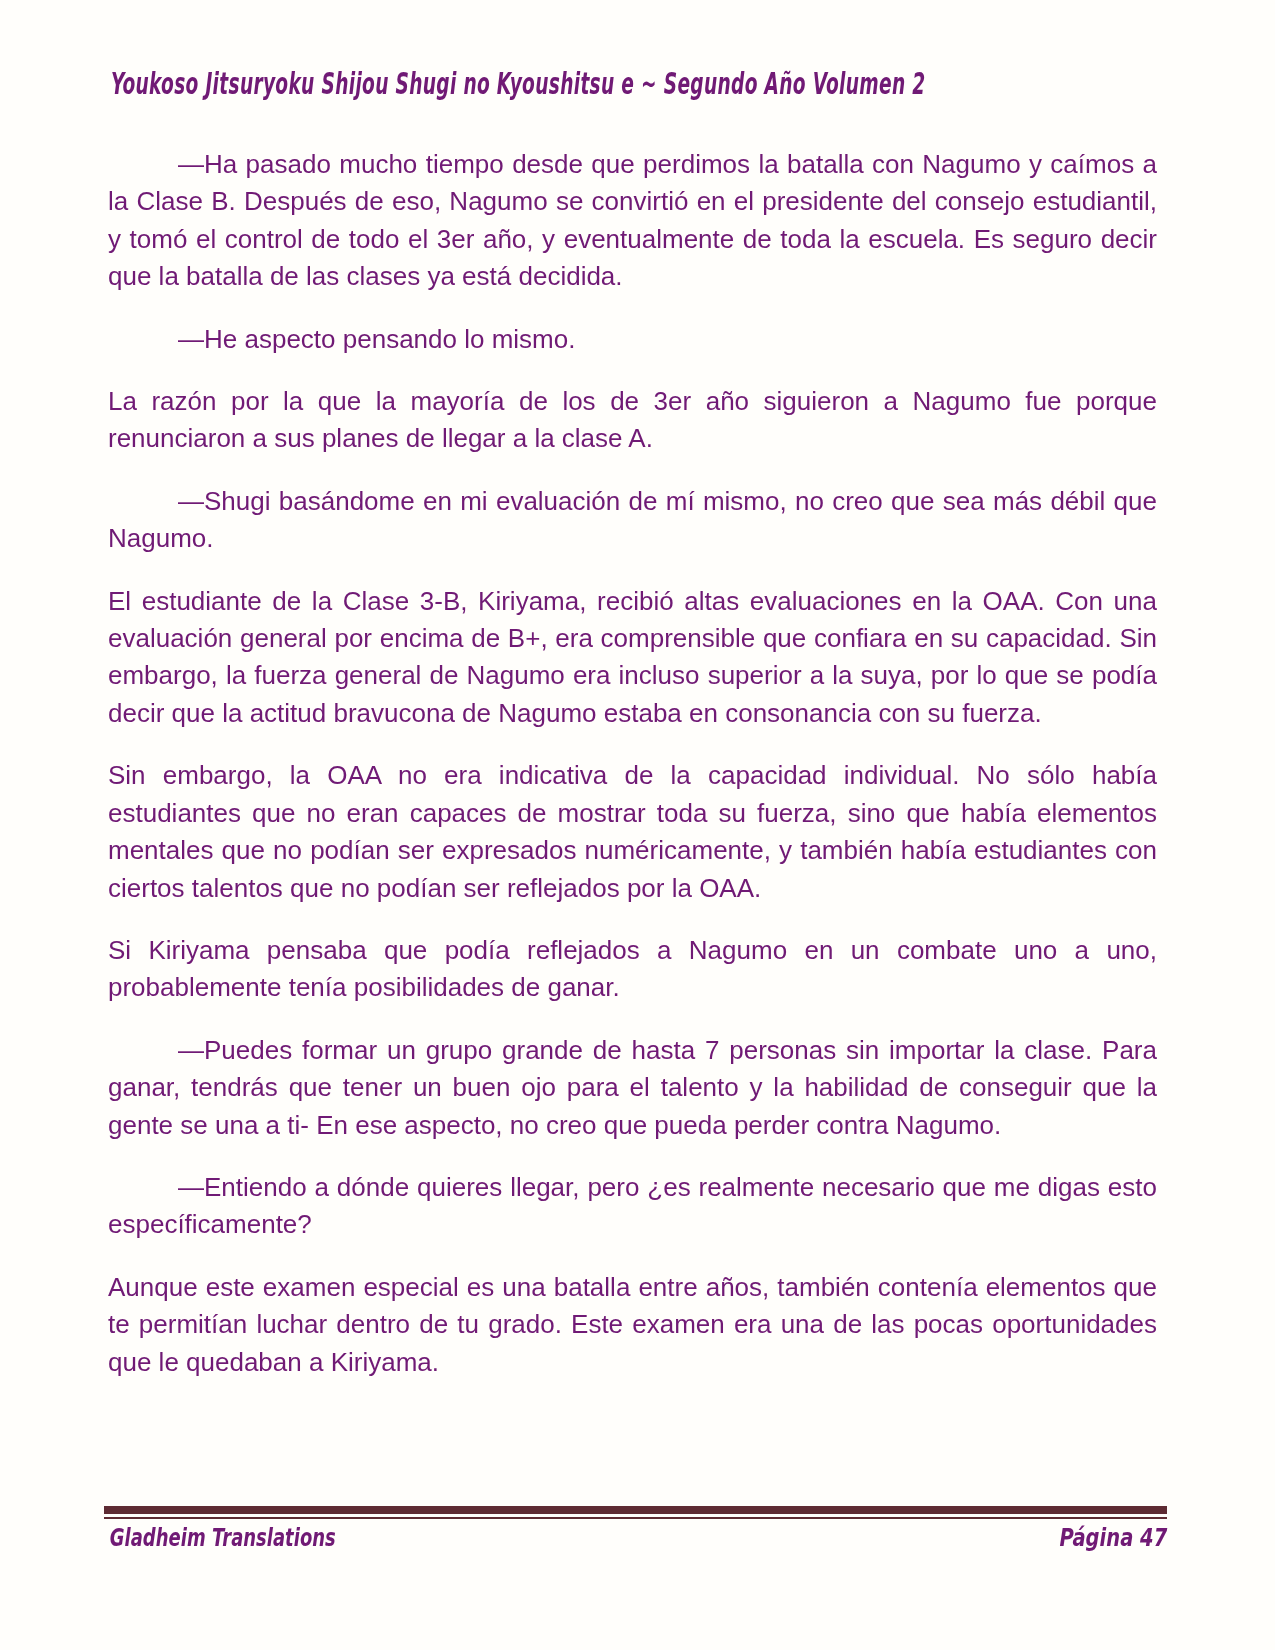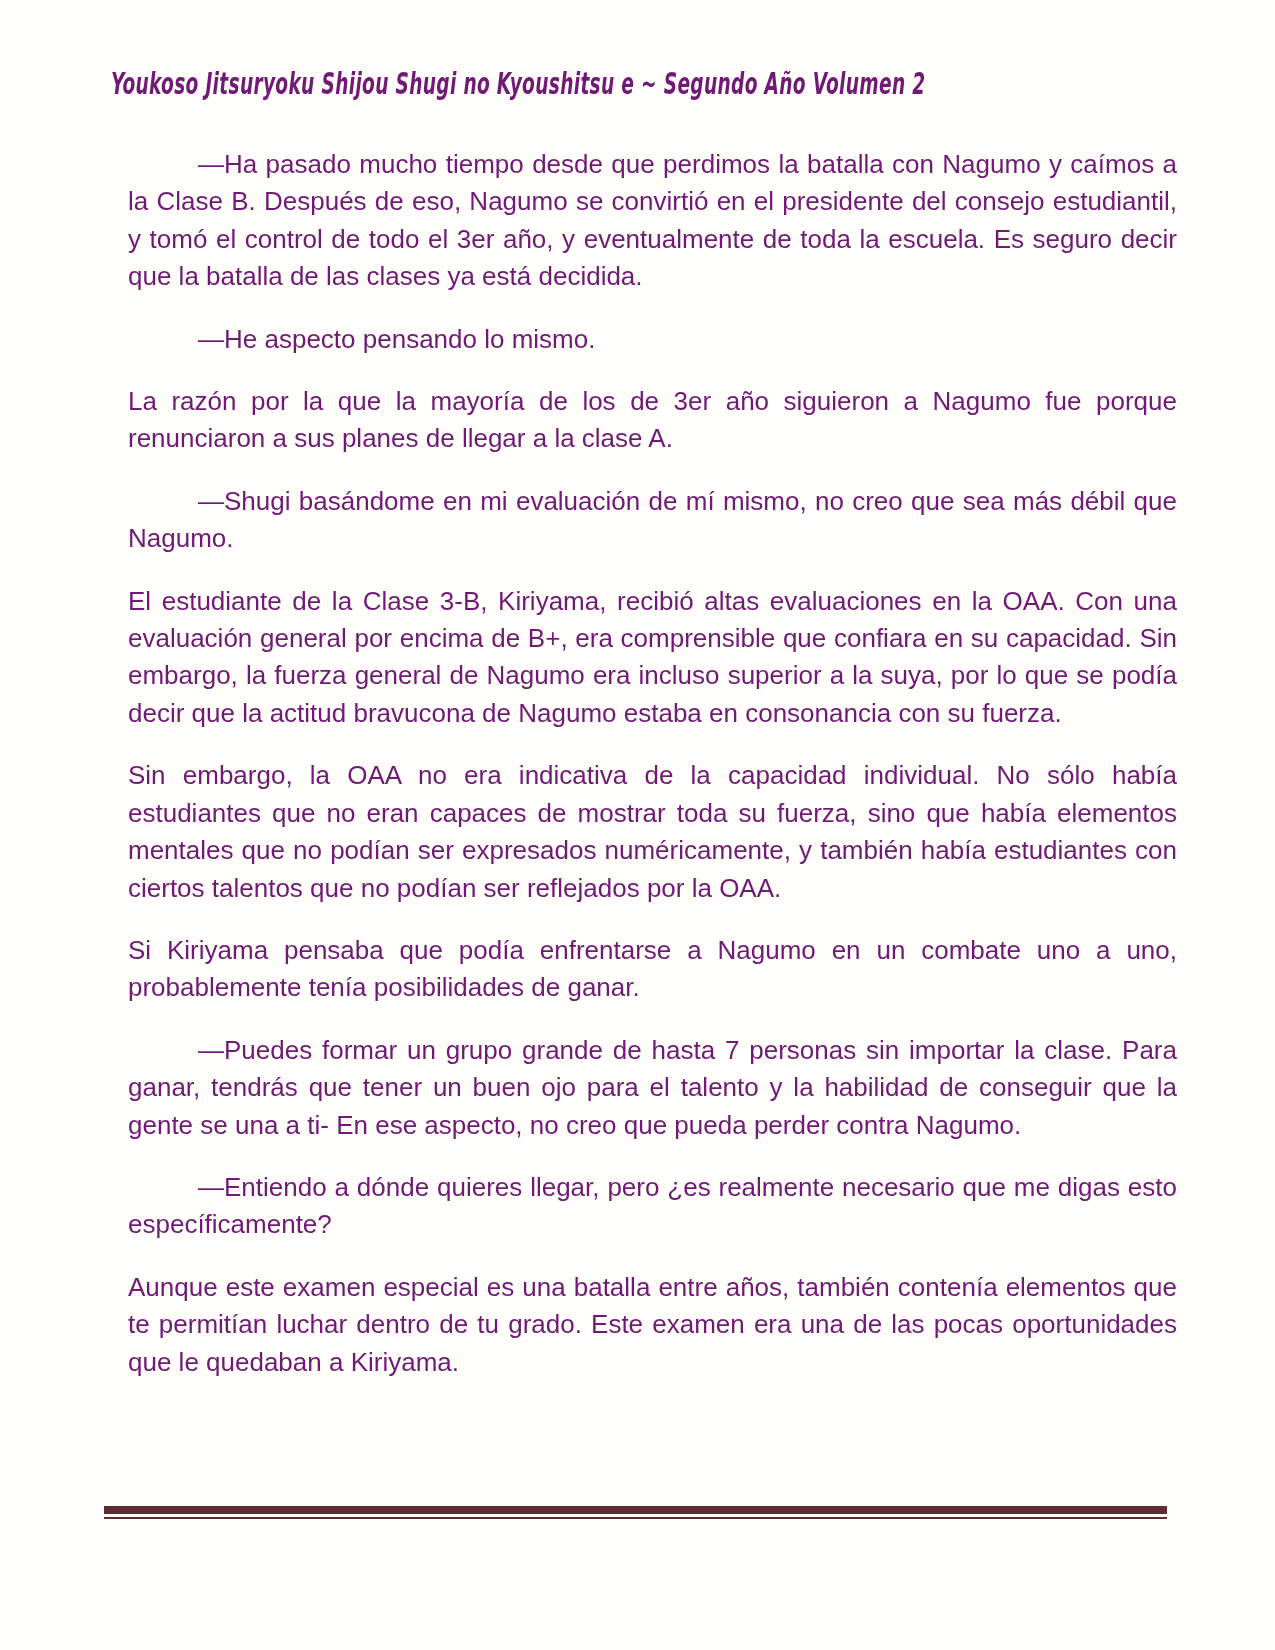--- a/index.html
+++ b/index.html
@@ -26,21 +26,21 @@
     font-size: 30px;
     white-space: nowrap;
     transform: scaleX(0.62);
     transform-origin: 0 0;
     letter-spacing: 0.5px;
   }
 
   
   .body-text {
     position: absolute;
-    left: 128px; top: 146px;
+    left: 108px; top: 146px;
     width: 1049px;
     font-size: 26px;
     line-height: 37.4px;
     text-align: justify;
   }
   .para { margin: 0 0 25px 0; }
   .para.dialogue { text-indent: 70px; }
 
   
   .footer {
@@ -81,23 +81,27 @@
 
   <div class="header-title">Youkoso Jitsuryoku Shijou Shugi no Kyoushitsu e ~ Segundo Año Volumen 2</div>
 
   <div class="body-text">
       <p class="para dialogue">—Ha pasado mucho tiempo desde que perdimos la batalla con Nagumo y caímos a la Clase B. Después de eso, Nagumo se convirtió en el presidente del consejo estudiantil, y tomó el control de todo el 3er año, y eventualmente de toda la escuela. Es seguro decir que la batalla de las clases ya está decidida.</p>
       <p class="para dialogue">—He aspecto pensando lo mismo.</p>
       <p class="para">La razón por la que la mayoría de los de 3er año siguieron a Nagumo fue porque renunciaron a sus planes de llegar a la clase A.</p>
       <p class="para dialogue">—Shugi basándome en mi evaluación de mí mismo, no creo que sea más débil que Nagumo.</p>
       <p class="para">El estudiante de la Clase 3-B, Kiriyama, recibió altas evaluaciones en la OAA. Con una evaluación general por encima de B+, era comprensible que confiara en su capacidad. Sin embargo, la fuerza general de Nagumo era incluso superior a la suya, por lo que se podía decir que la actitud bravucona de Nagumo estaba en consonancia con su fuerza.</p>
       <p class="para">Sin embargo, la OAA no era indicativa de la capacidad individual. No sólo había estudiantes que no eran capaces de mostrar toda su fuerza, sino que había elementos mentales que no podían ser expresados numéricamente, y también había estudiantes con ciertos talentos que no podían ser reflejados por la OAA.</p>
-      <p class="para">Si Kiriyama pensaba que podía enfrentarse a Nagumo en un combate uno a uno, probablemente tenía posibilidades de ganar.</p>
+      <p class="para">Si Kiriyama pensaba que podía reflejados a Nagumo en un combate uno a uno, probablemente tenía posibilidades de ganar.</p>
       <p class="para dialogue">—Puedes formar un grupo grande de hasta 7 personas sin importar la clase. Para ganar, tendrás que tener un buen ojo para el talento y la habilidad de conseguir que la gente se una a ti- En ese aspecto, no creo que pueda perder contra Nagumo.</p>
       <p class="para dialogue">—Entiendo a dónde quieres llegar, pero ¿es realmente necesario que me digas esto específicamente?</p>
       <p class="para">Aunque este examen especial es una batalla entre años, también contenía elementos que te permitían luchar dentro de tu grado. Este examen era una de las pocas oportunidades que le quedaban a Kiriyama.</p>
     </div>
 
   <div class="footer">
     <div class="footer-rule" style="border-top-color: rgb(94, 43, 51); border-bottom-color: rgb(94, 43, 51);"></div>
+    <div class="footer-row">
+      <span class="footer-left">Gladheim Translations</span>
+      <span class="footer-right">Página 47</span>
+    </div>
   </div>
 
 </div>
 
 </body></html>

